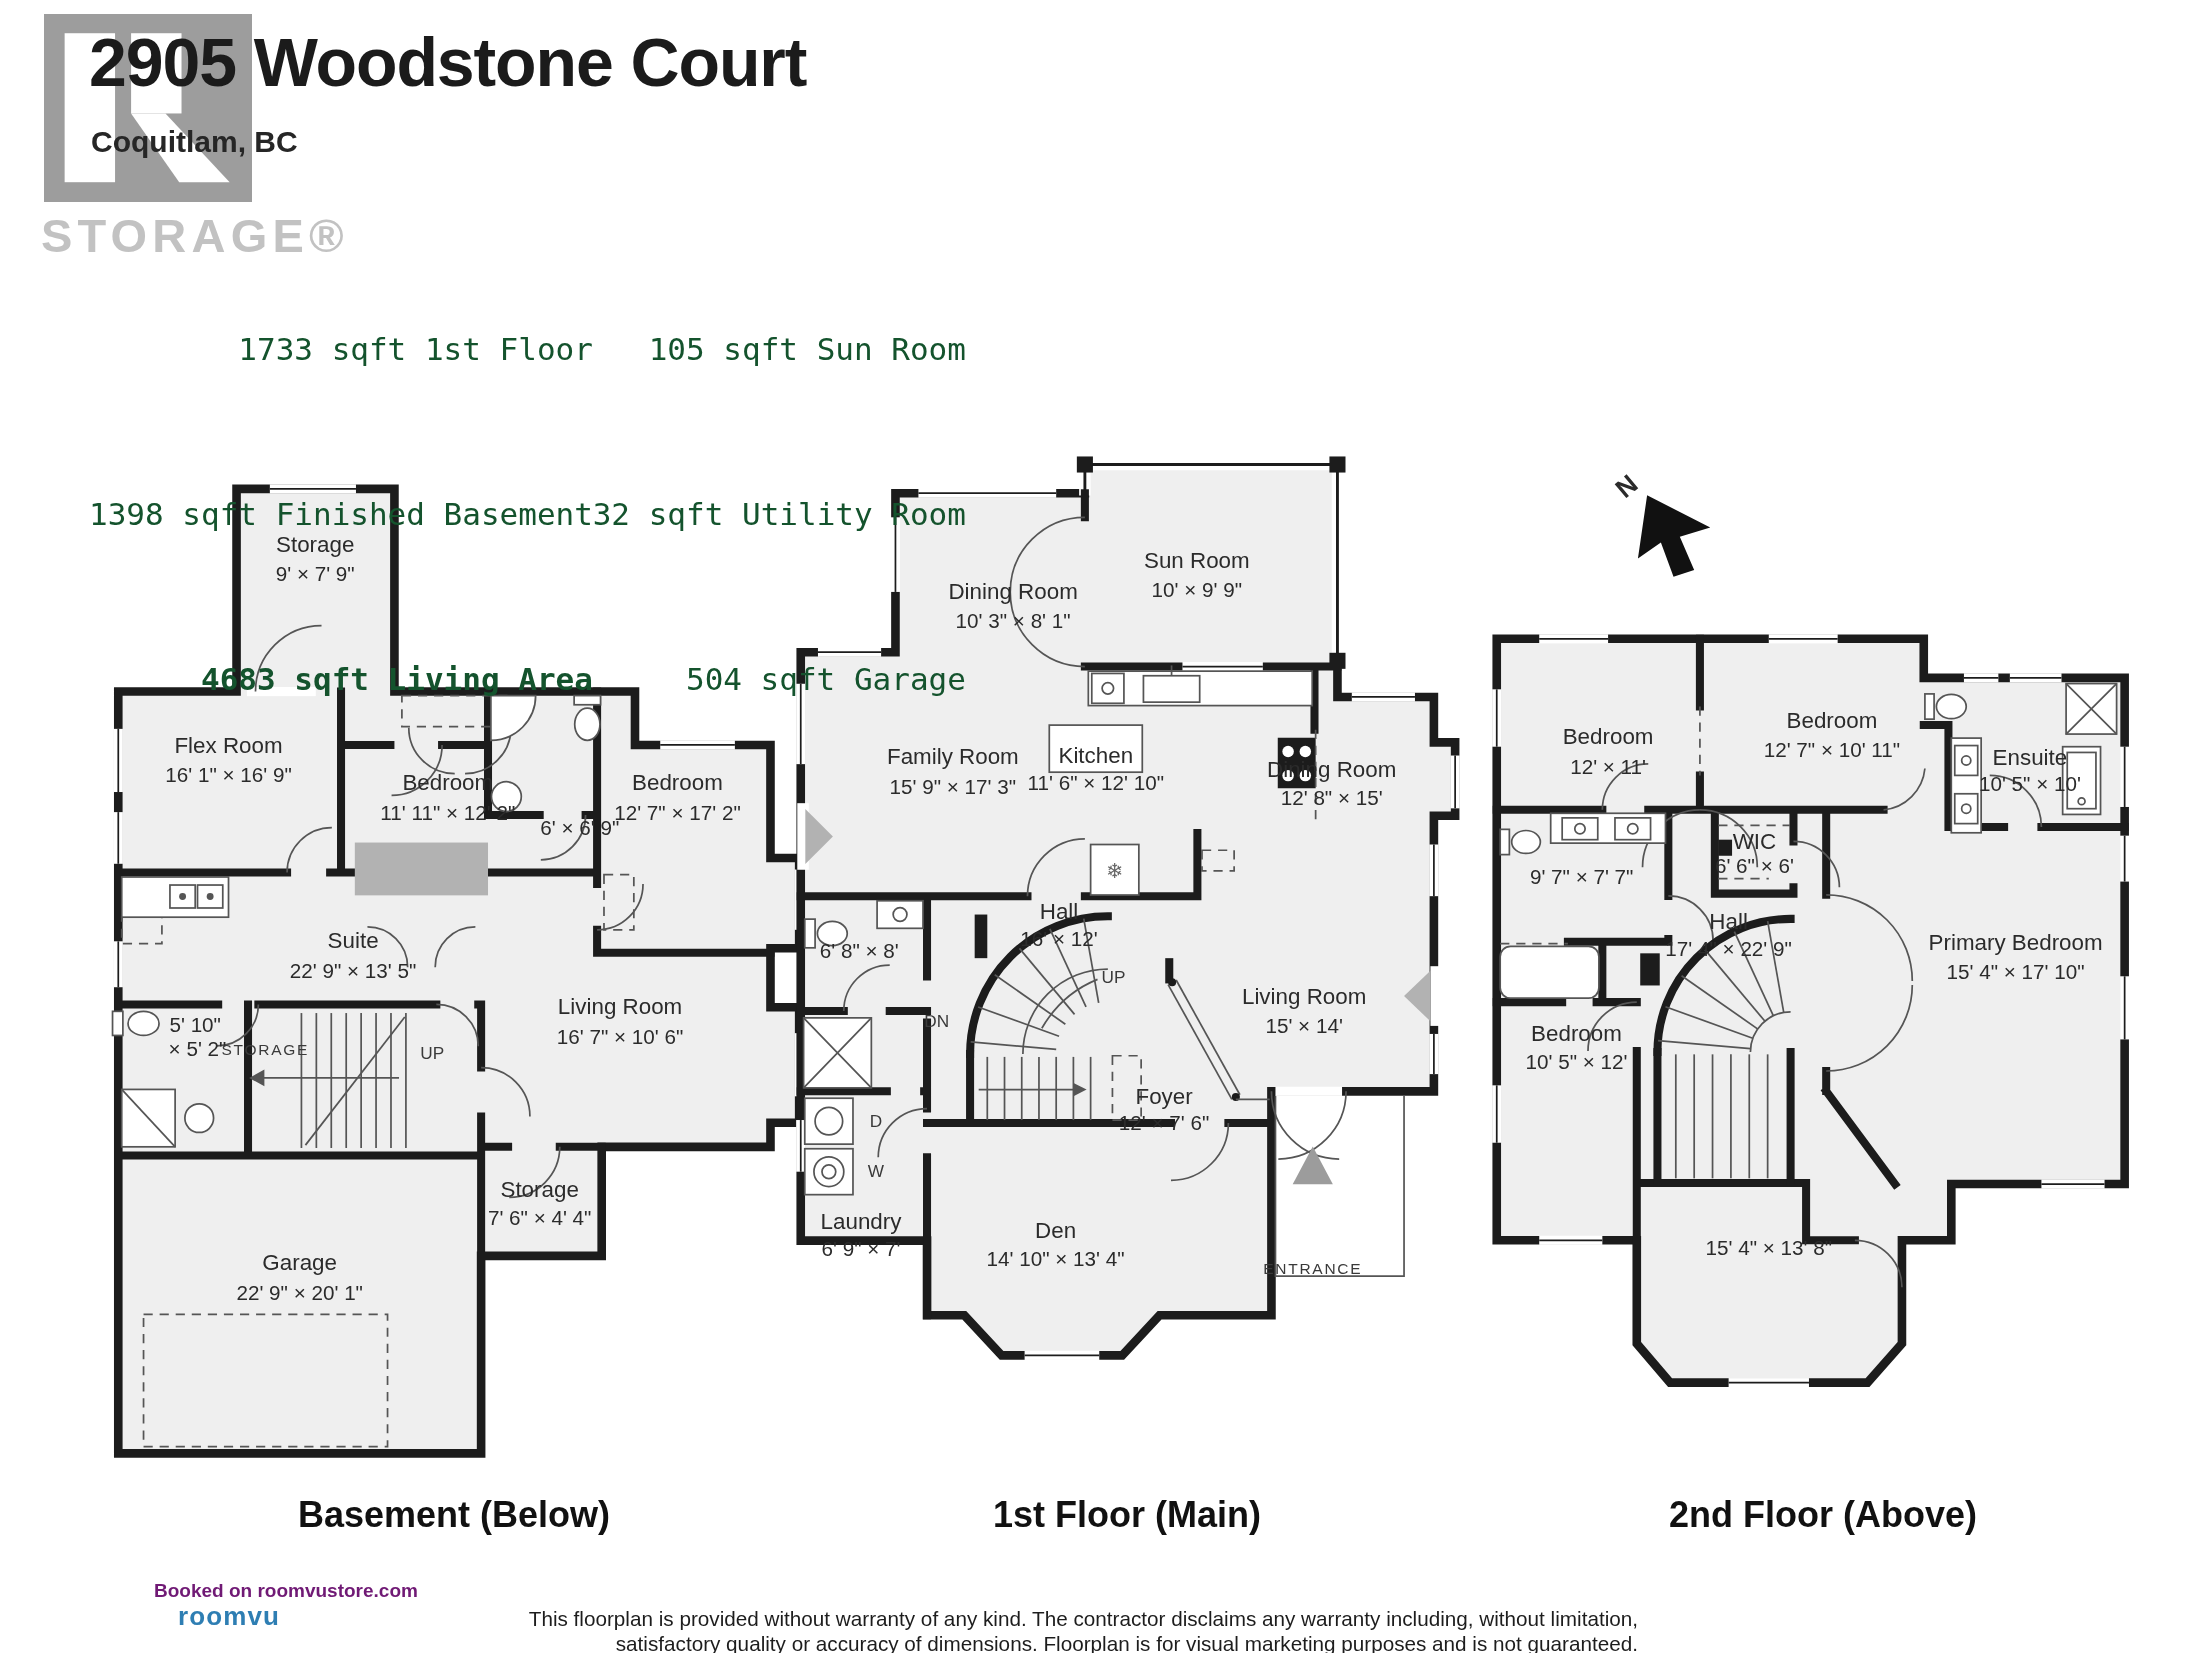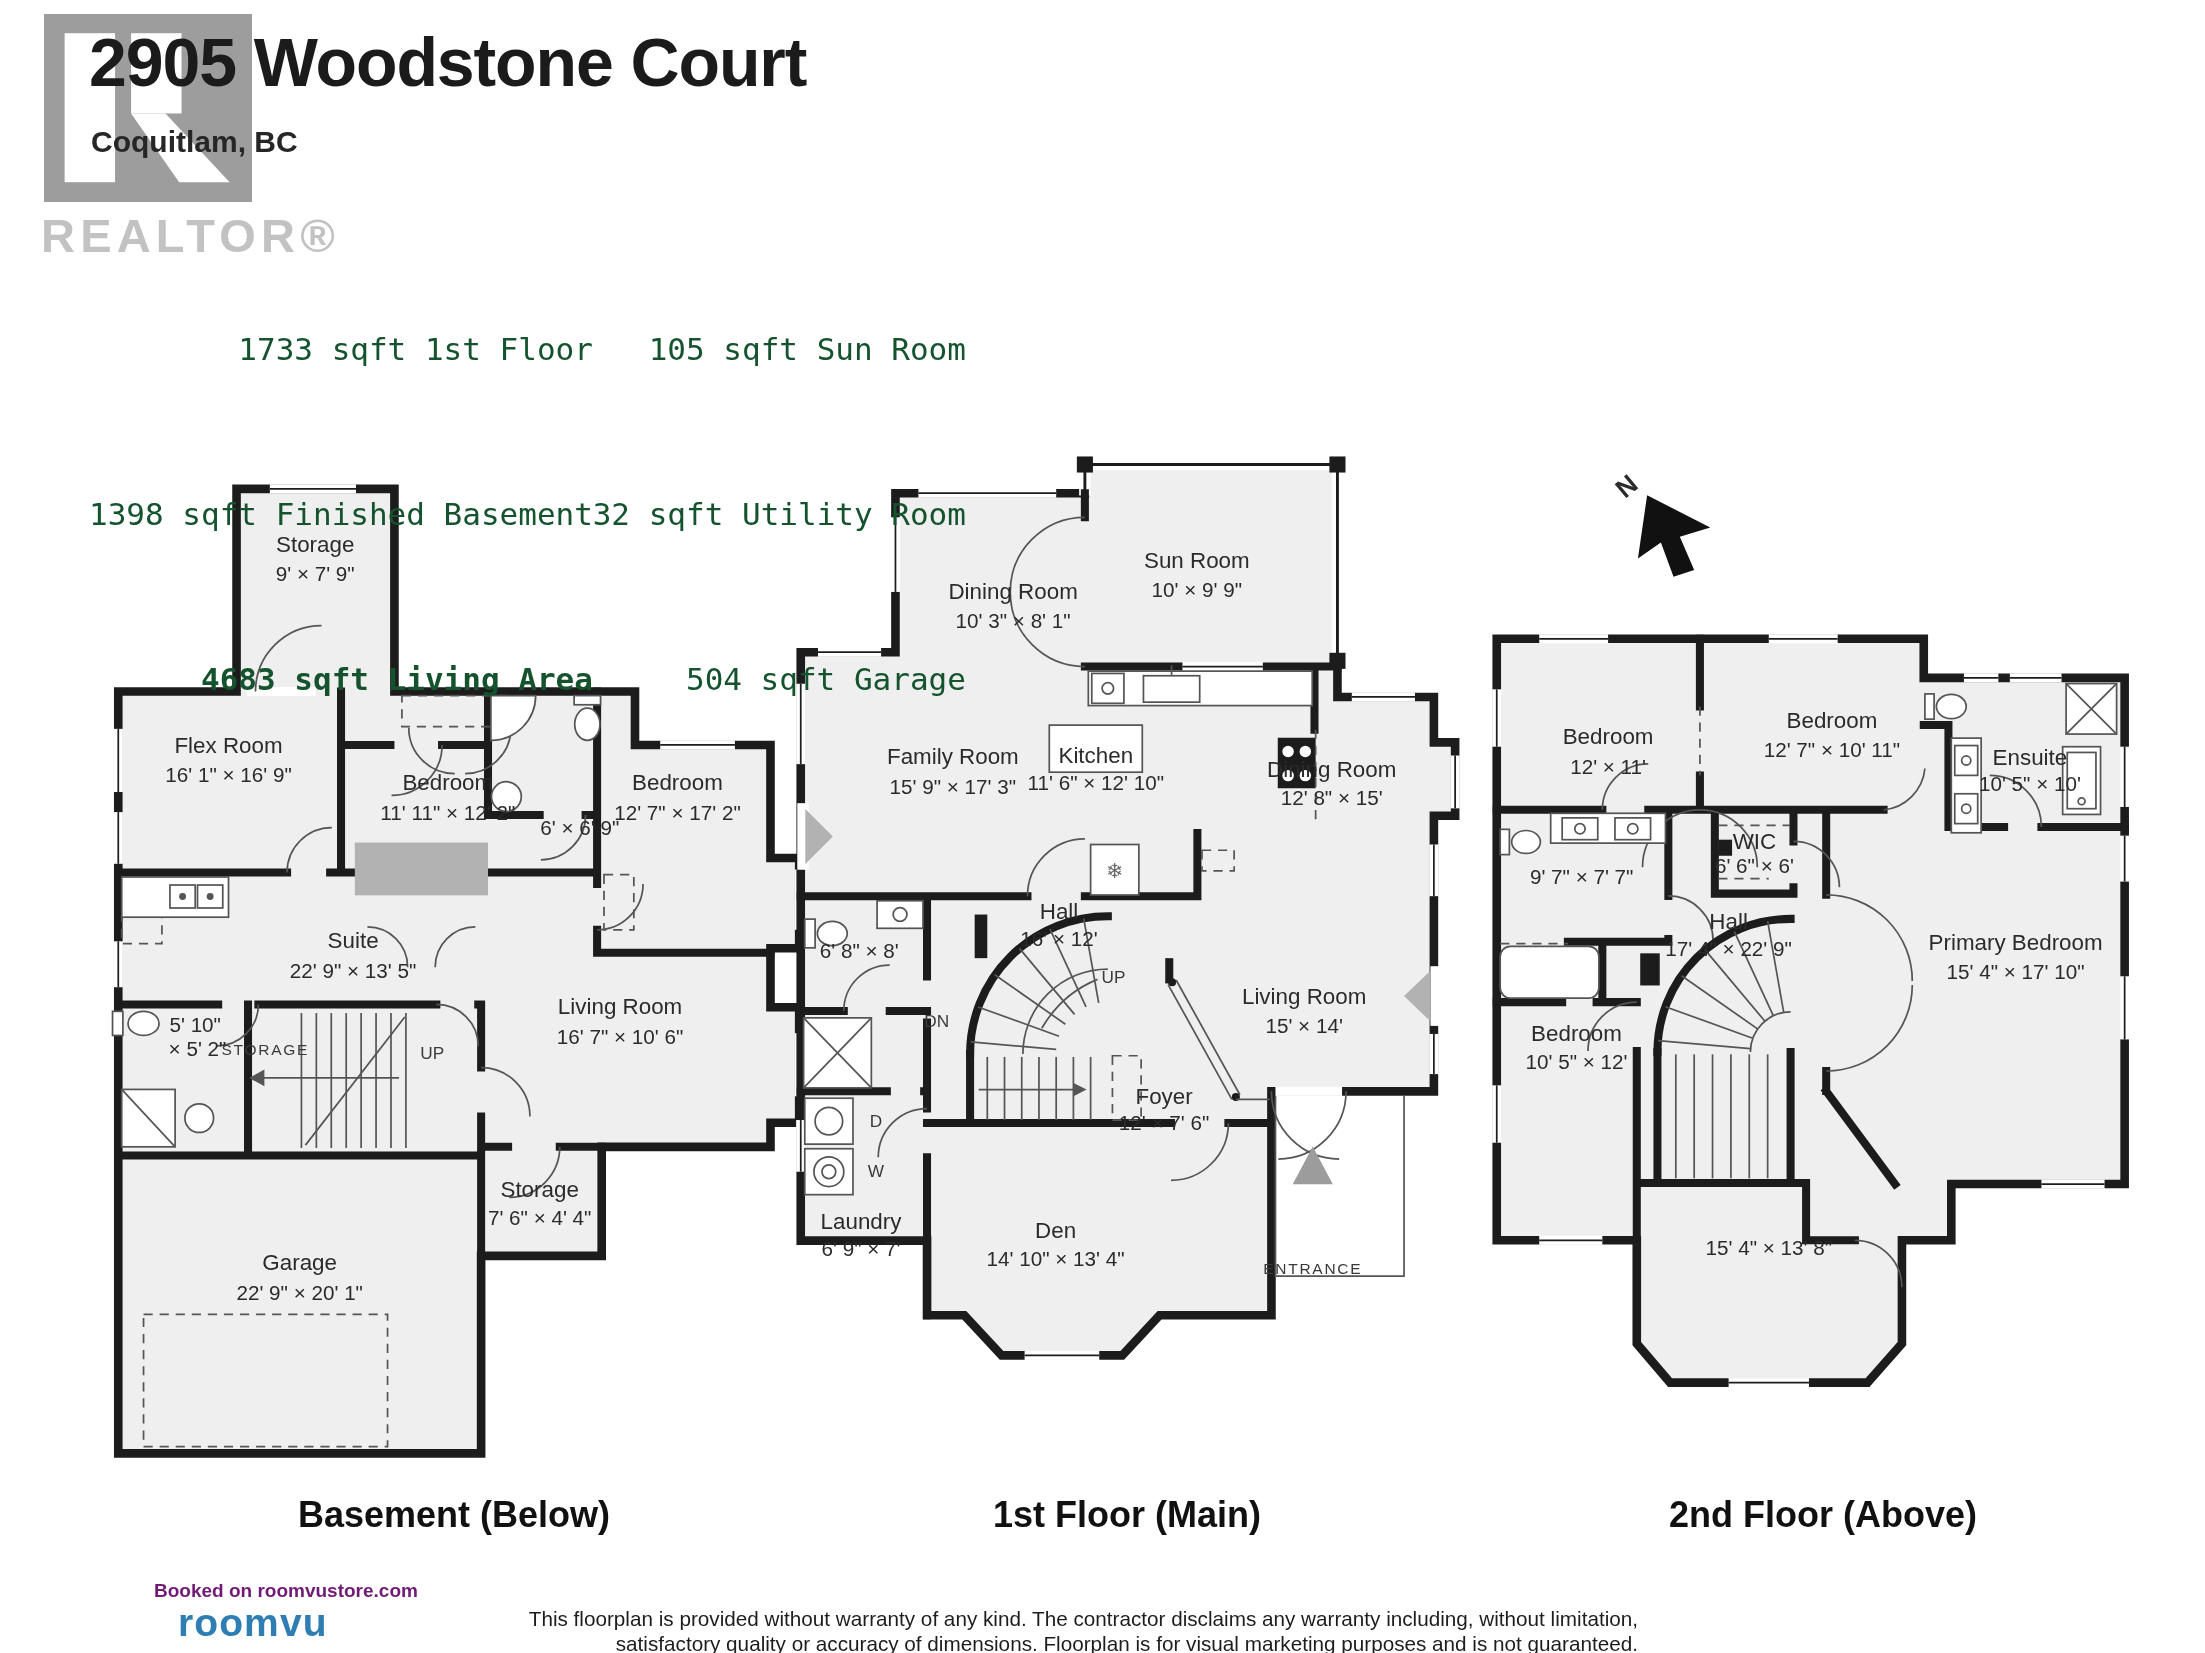--- a/index.html
+++ b/index.html
@@ -34,36 +34,36 @@
   text{font-family:"Liberation Sans",sans-serif;fill:#2b2b2b;text-anchor:middle;}
   .rname{font-size:39px;}
   .rdims{font-size:36px;}
   .rsmall{font-size:27px;letter-spacing:3px;fill:#3a3a3a;}
   .rtag{font-size:30px;fill:#3a3a3a;}
   .flake{font-size:36px;fill:#666;}
   
   .caption{z-index:2;font-size:36px;font-weight:700;color:#111;transform:translateX(-50%);white-space:nowrap;}
   
   #booked{left:154px;top:1580px;font-size:19px;font-weight:700;color:#701a75;}
-  #roomvu{left:178px;top:1601px;font-size:39px;font-weight:700;letter-spacing:1.1px;color:#2e7eb3;}
+  #roomvu{left:178px;top:1601px;font-size:26px;font-weight:700;letter-spacing:1.1px;color:#2e7eb3;}
   #disclaimer{left:504px;top:1606px;width:1134px;font-size:20.7px;line-height:25px;color:#1d1d1d;}
 </style>
 </head>
 <body>
 
 <div id="page">
 
   <div class="abs" id="realtor-box">
     <svg width="208" height="188" viewBox="0 0 363 327" style="left:0;top:0">
       <rect x="36" y="33" width="88" height="260" fill="#ffffff"></rect>
       <rect x="152" y="33" width="88" height="140" fill="#ffffff"></rect>
       <polygon points="152,173 212,173 324,293 236,293" fill="#ffffff"></polygon>
     </svg>
   </div>
-  <div class="abs" id="realtor-word">REALTOR®</div>
+  <div class="abs" id="realtor-word">STORAGE®</div>
 
   <div class="abs" id="title">2905 Woodstone Court</div>
   <div class="abs" id="subtitle">Coquitlam, BC</div>
   <div class="abs sqft-col" id="sqft-left">
     <div class="sqft-line">1733 sqft 1st Floor</div>
     <div class="sqft-line">1398 sqft Finished Basement</div>
     <div class="sqft-line bold-line">4683 sqft Living Area</div>
   </div>
   <div class="abs sqft-col" id="sqft-right">
     <div class="sqft-line">105 sqft Sun Room</div>

